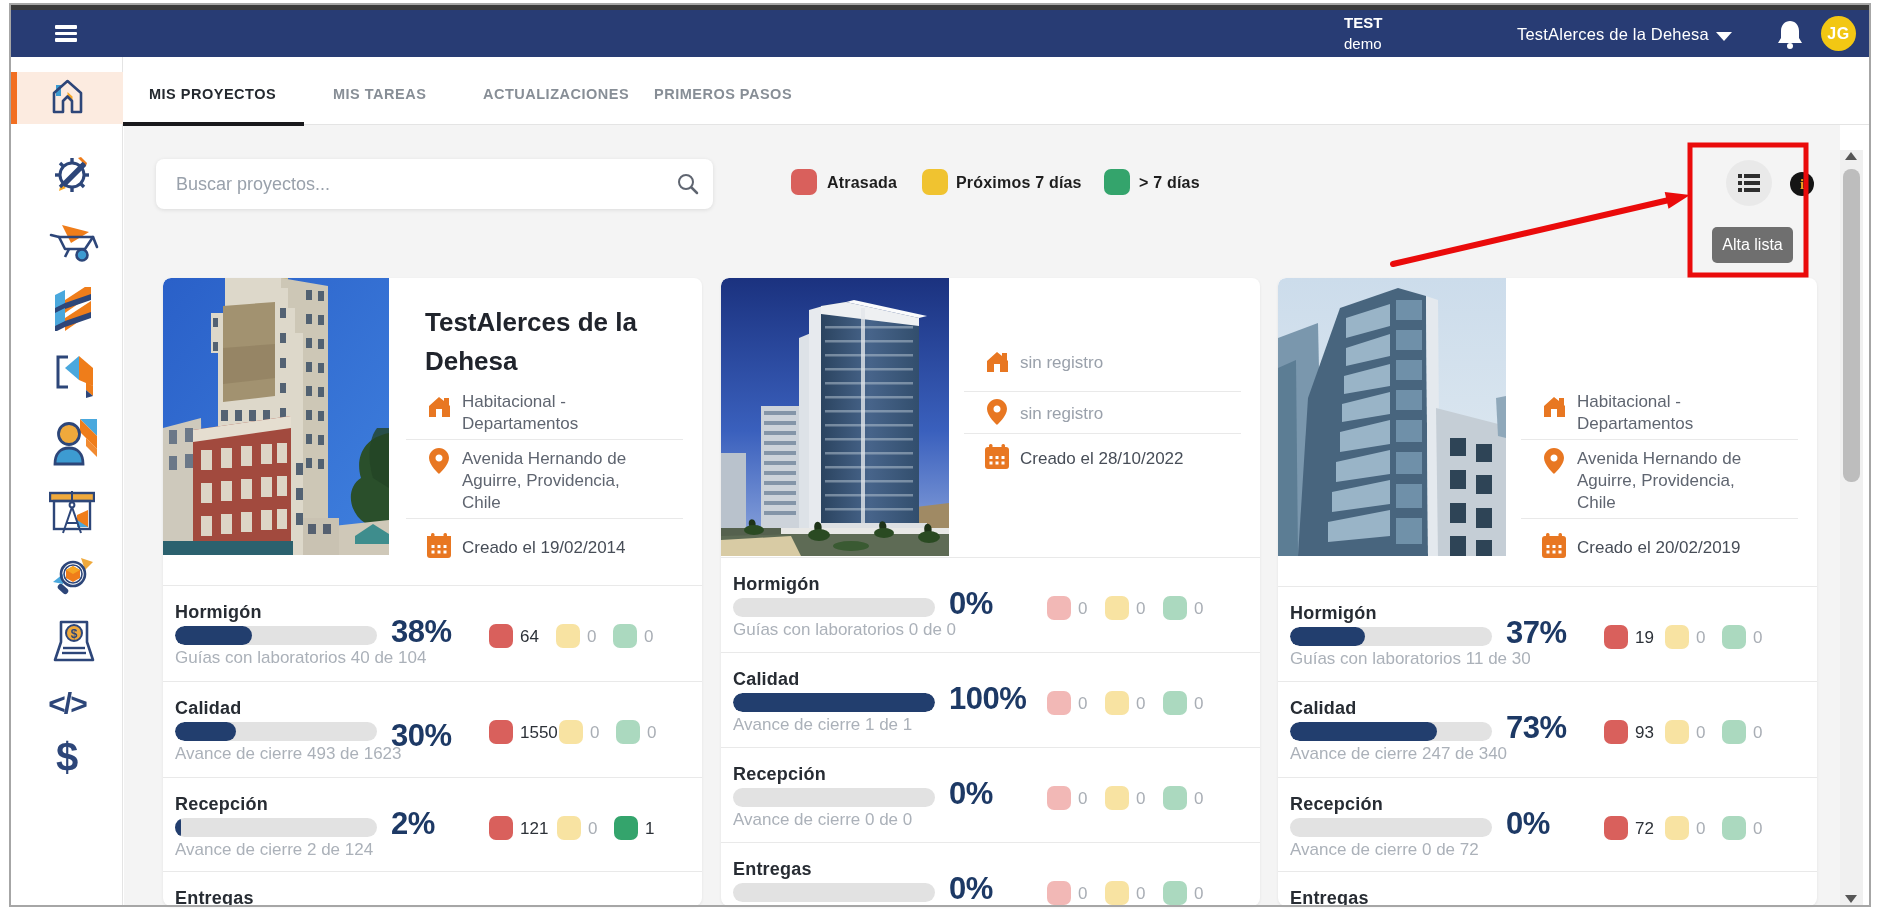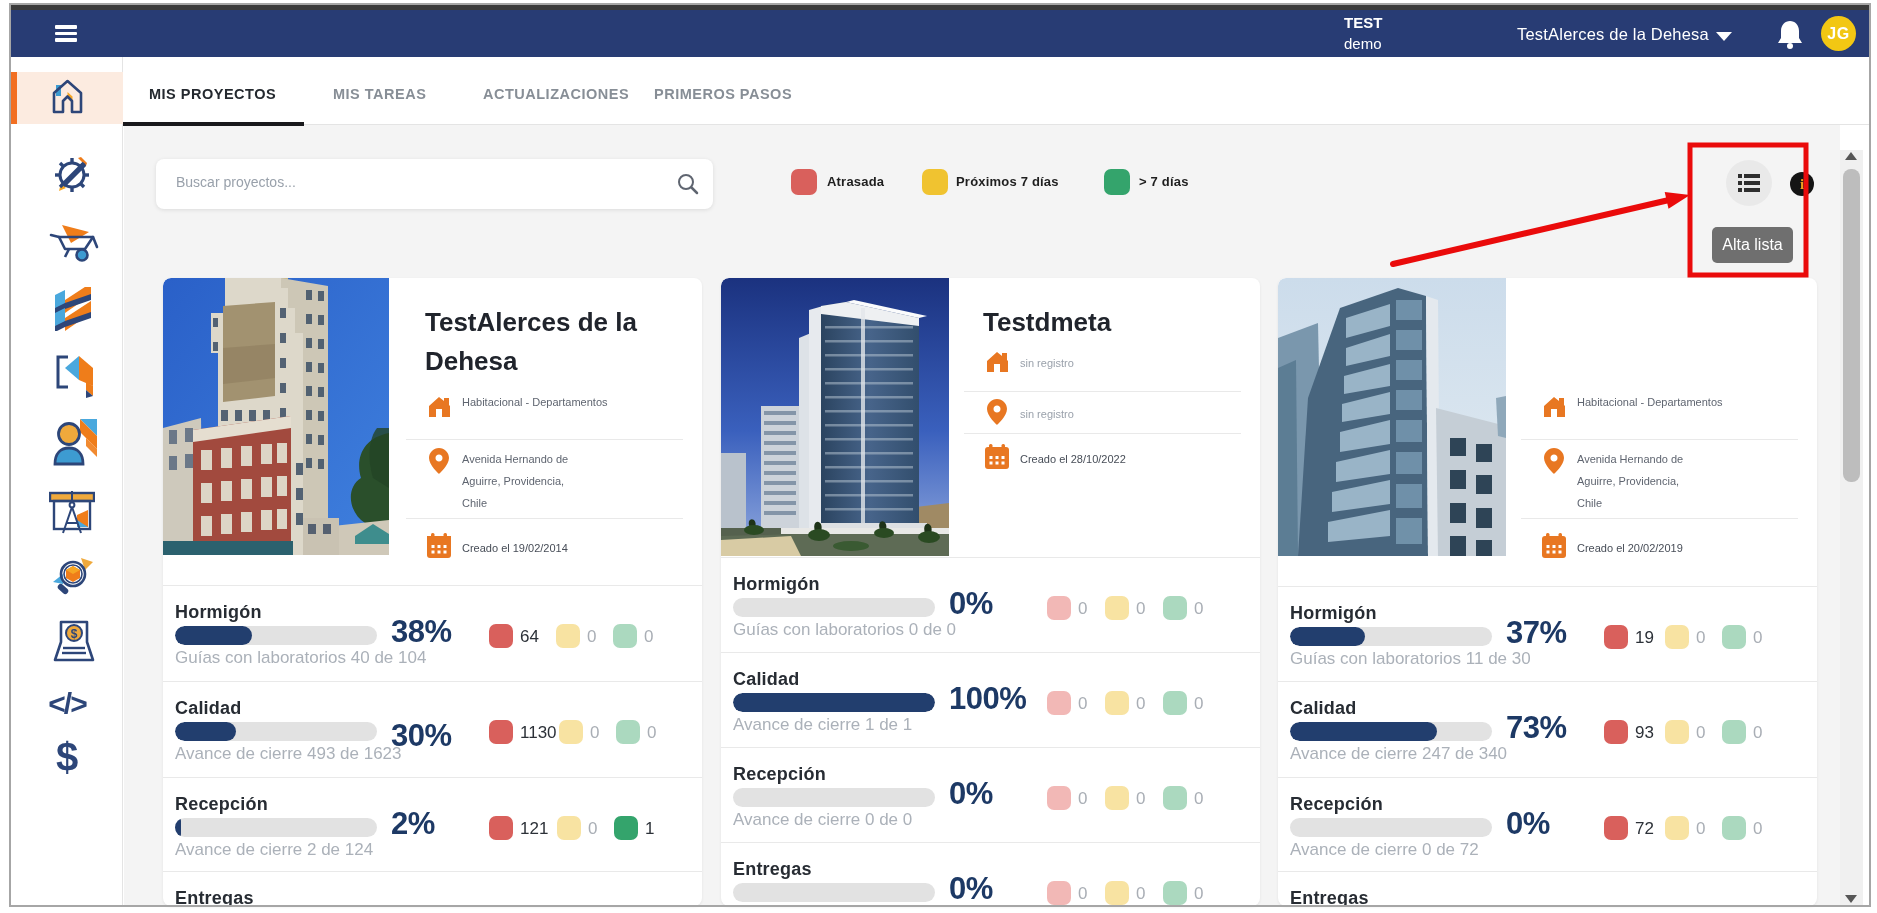--- a/index.html
+++ b/index.html
@@ -30,25 +30,25 @@
 #tabbar { left:124px; top:57px; width:1745px; height:68px; background:#fff; border-bottom:1px solid #e4e4e4; z-index:2; }
 .tab { position:absolute; top:29px; font-size:14.5px; font-weight:bold; letter-spacing:.5px; color:#878e96; }
 #tab1 { left:25px; color:#24292f; }
 #tab-underline { position:absolute; left:-3px; top:65px; width:183px; height:4px; background:#19191c; }
 
 
 #content { left:124px; top:125px; width:1716px; height:781px; background:#f4f4f4; z-index:1; }
 
 
 #search { left:156px; top:159px; width:557px; height:50px; background:#fff; border-radius:8px; box-shadow:0 1px 4px rgba(0,0,0,.10); z-index:6; }
-#search span { position:absolute; left:20px; top:15px; font-size:14px; color:#99a1ab; }
+#search span { position:absolute; left:20px; top:15px; font-size:18px; color:#99a1ab; }
 
 
 .lsq { position:absolute; top:169px; width:26px; height:26px; border-radius:7px; z-index:6; }
-.ltxt { position:absolute; top:174px; font-size:13px; font-weight:bold; color:#1e1e1e; z-index:6; letter-spacing:.2px; }
+.ltxt { position:absolute; top:174px; font-size:16px; font-weight:bold; color:#1e1e1e; z-index:6; letter-spacing:.2px; }
 
 
 #viewbtn { left:1726px; top:160px; width:46px; height:46px; border-radius:50%; background:#e9e9e9; z-index:6; }
 #infobtn { left:1790px; top:172px; width:24px; height:24px; border-radius:50%; background:#141414; z-index:6; color:#f0a01e; font-size:15px; font-weight:bold; text-align:center; line-height:24px; font-family:"Liberation Serif",serif; }
 #tooltip { left:1712px; top:227px; width:81px; height:36px; background:rgba(100,100,100,.93); border-radius:5px; color:#fff; font-size:16px; text-align:center; line-height:36px; z-index:6; }
 #annot { left:0; top:0; width:1877px; height:913px; z-index:40; pointer-events:none; }
 
 
 #sbtrack { left:1840px; top:150px; width:23px; height:756px; background:#f0f0f0; z-index:4; }
 #sbthumb { left:1843px; top:169px; width:17px; height:313px; background:#bdbdbd; z-index:5; border-radius:8px; }
@@ -56,21 +56,21 @@
 #sbdown { left:1845px; top:895px; width:0; height:0; border-left:6px solid transparent; border-right:6px solid transparent; border-top:8px solid #565656; z-index:5; }
 #whitestrip { left:1863px; top:125px; width:7px; height:781px; background:#fff; z-index:4; }
 
 
 .card { position:absolute; top:278px; width:539px; height:628px; background:#fff; border-radius:8px; box-shadow:0 1px 3px rgba(0,0,0,.07); z-index:2; overflow:hidden; }
 #card1 { left:163px; }
 #card2 { left:721px; }
 #card3 { left:1278px; }
 .photo { position:absolute; left:0; top:0; width:226px; height:277px; border-radius:8px 0 0 0; overflow:hidden; }
 .ctitle { position:absolute; left:262px; top:25px; width:258px; font-size:26px; font-weight:bold; color:#20242c; line-height:38.5px; }
-.itext { position:absolute; left:56px; font-size:11px; color:#5f6570; line-height:22px; }
+.itext { position:absolute; left:56px; font-size:17px; color:#5f6570; line-height:22px; }
 .idiv { position:absolute; left:243px; width:277px; height:1px; background:#e9e9e9; }
 .secdiv { position:absolute; left:0; width:539px; height:1px; background:#e9e9e9; }
 .rlabel { position:absolute; left:12px; font-size:18px; font-weight:bold; color:#272c33; letter-spacing:.2px; }
 .rbar { position:absolute; left:12px; width:202px; height:19px; background:#e2e2e2; border-radius:10px; overflow:hidden; }
 .rfill { height:19px; background:#223e6e; border-radius:10px; }
 .rpct { position:absolute; left:228px; font-size:31px; font-weight:bold; color:#1d3965; letter-spacing:-.5px; }
 .rsub { position:absolute; left:12px; font-size:17px; color:#abb1b9; }
 .sq { position:absolute; width:24px; height:24px; border-radius:7px; }
 .sqt { position:absolute; font-size:17px; color:#2c3138; }
 .sqt.z { color:#a9aeb5; }
@@ -374,21 +374,21 @@
   <div class="sq c-pgrn" style="left:450px;top:346px"></div>
     <div class="sqt z" style="left:481px;top:349px">0</div>
   <div class="secdiv" style="top:403px"></div>
   <div class="rlabel" style="top:420px">Calidad</div>
   <div class="rbar" style="top:444px">
       <div class="rfill" style="width:30%"></div>
     </div>
   <div class="rpct" style="top:440px">30%</div>
   <div class="rsub" style="top:466px">Avance de cierre 493 de 1623</div>
   <div class="sq c-red" style="left:326px;top:442px"></div>
-    <div class="sqt" style="left:357px;top:445px">1130</div>
+    <div class="sqt" style="left:357px;top:445px">1550</div>
   <div class="sq c-pyel" style="left:396px;top:442px"></div>
     <div class="sqt z" style="left:427px;top:445px">0</div>
   <div class="sq c-pgrn" style="left:453px;top:442px"></div>
     <div class="sqt z" style="left:484px;top:445px">0</div>
   <div class="secdiv" style="top:499px"></div>
   <div class="rlabel" style="top:516px">Recepción</div>
   <div class="rbar" style="top:540px">
       <div class="rfill" style="width:3%"></div>
     </div>
   <div class="rpct" style="top:528px">2%</div>
@@ -467,21 +467,20 @@
         <ellipse cx="33" cy="252" rx="10" ry="5" fill="#2a4a22"></ellipse>
       <path d="M95,256 C88,240 104,240 100,254 Z" fill="#1e3318"></path>
         <ellipse cx="98" cy="257" rx="11" ry="6" fill="#2a4a22"></ellipse>
       <path d="M160,254 C153,240 168,240 165,252 Z" fill="#1e3318"></path>
         <ellipse cx="163" cy="255" rx="10" ry="5" fill="#2a4a22"></ellipse>
       <path d="M205,258 C198,242 214,242 210,256 Z" fill="#1e3318"></path>
         <ellipse cx="208" cy="259" rx="11" ry="6" fill="#2a4a22"></ellipse>
       <ellipse cx="130" cy="268" rx="18" ry="5" fill="#3a5a32"></ellipse>
     </svg>
   </div>
-  <div class="ctitle">Testdmeta</div>
   <svg class="abs" style="left:263px;top:70px" width="27" height="27" viewBox="0 0 27 27">
       <path d="M3 13 L13 4 L18 8 L18 5 L23 5 L23 12 L24 13 L24 24 L16 24 L16 16 L10 16 L10 24 L3 24 Z" fill="#e87722"></path>
     </svg>
   <div class="itext" style="left:299px;top:74px;color:#9aa1ab">sin registro</div>
   <div class="idiv" style="top:113px"></div>
   <svg class="abs" style="left:266px;top:121px" width="20" height="26" viewBox="0 0 20 26">
       <path d="M10 0 C4.5 0 0 4.5 0 10 C0 17 10 26 10 26 C10 26 20 17 20 10 C20 4.5 15.5 0 10 0 Z M10 13.5 C8 13.5 6.5 12 6.5 10 C6.5 8 8 6.5 10 6.5 C12 6.5 13.5 8 13.5 10 C13.5 12 12 13.5 10 13.5 Z" fill="#e87722"></path>
     </svg>
   <div class="itext" style="left:299px;top:125px;color:#9aa1ab">sin registro</div>
   <div class="idiv" style="top:155px"></div>

